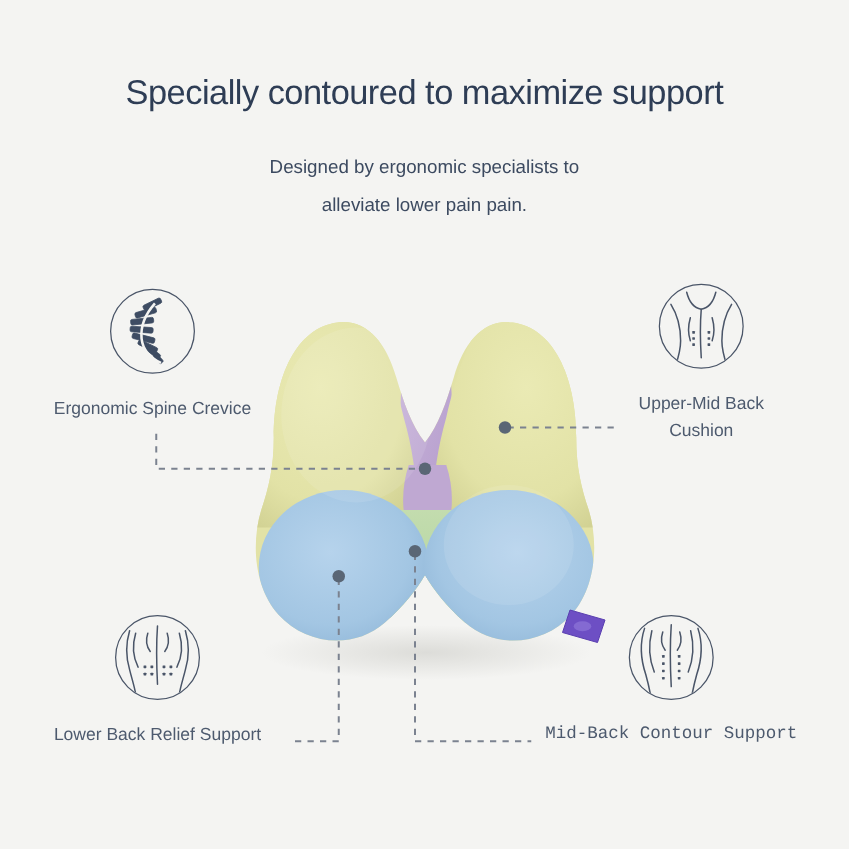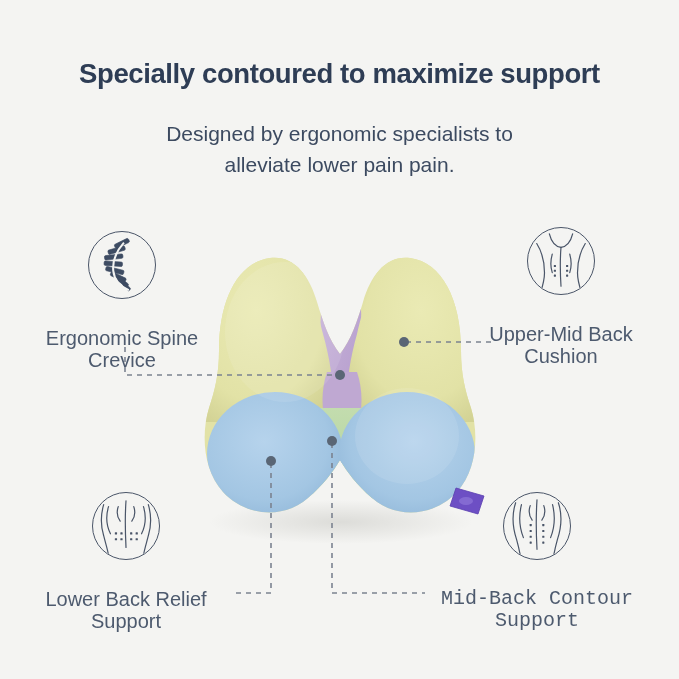--- a/index.html
+++ b/index.html
@@ -22,31 +22,31 @@
   }
 
   
   .headline {
     position: absolute;
     left: 0;
     top: 58px;
     width: 679px;
     text-align: center;
     font-size: 27.5px;
-    font-weight: bold;
+    font-weight: normal;
     letter-spacing: -0.4px;
     color: #2e3d55;
   }
   .subhead {
     position: absolute;
     left: 0;
     top: 118px;
     width: 679px;
     text-align: center;
-    font-size: 21px;
+    font-size: 15px;
     line-height: 31px;
     color: #3c4a60;
   }
   .subhead span { display: block; }
 
   
   .feature {
     position: absolute;
     width: 220px;
     text-align: center;
@@ -58,22 +58,22 @@
     border-radius: 50%;
     border: 1.4px solid #4a5568;
     box-sizing: border-box;
     display: flex;
     align-items: center;
     justify-content: center;
     overflow: hidden;
     background: transparent;
   }
   .feature-label {
-    margin-top: 28px;
-    font-size: 20px;
+    margin-top: 16px;
+    font-size: 14px;
     line-height: 22px;
     color: #4d5a6e;
     white-space: pre-line;
   }
 
   #feat-spine      { left: 12px;  top: 231px; }
   #feat-upper      { left: 451px; top: 227px; }
   #feat-lower      { left: 16px;  top: 492px; }
   #feat-mid        { left: 427px; top: 492px; font-family: Liberation Mono, monospace; }
 

